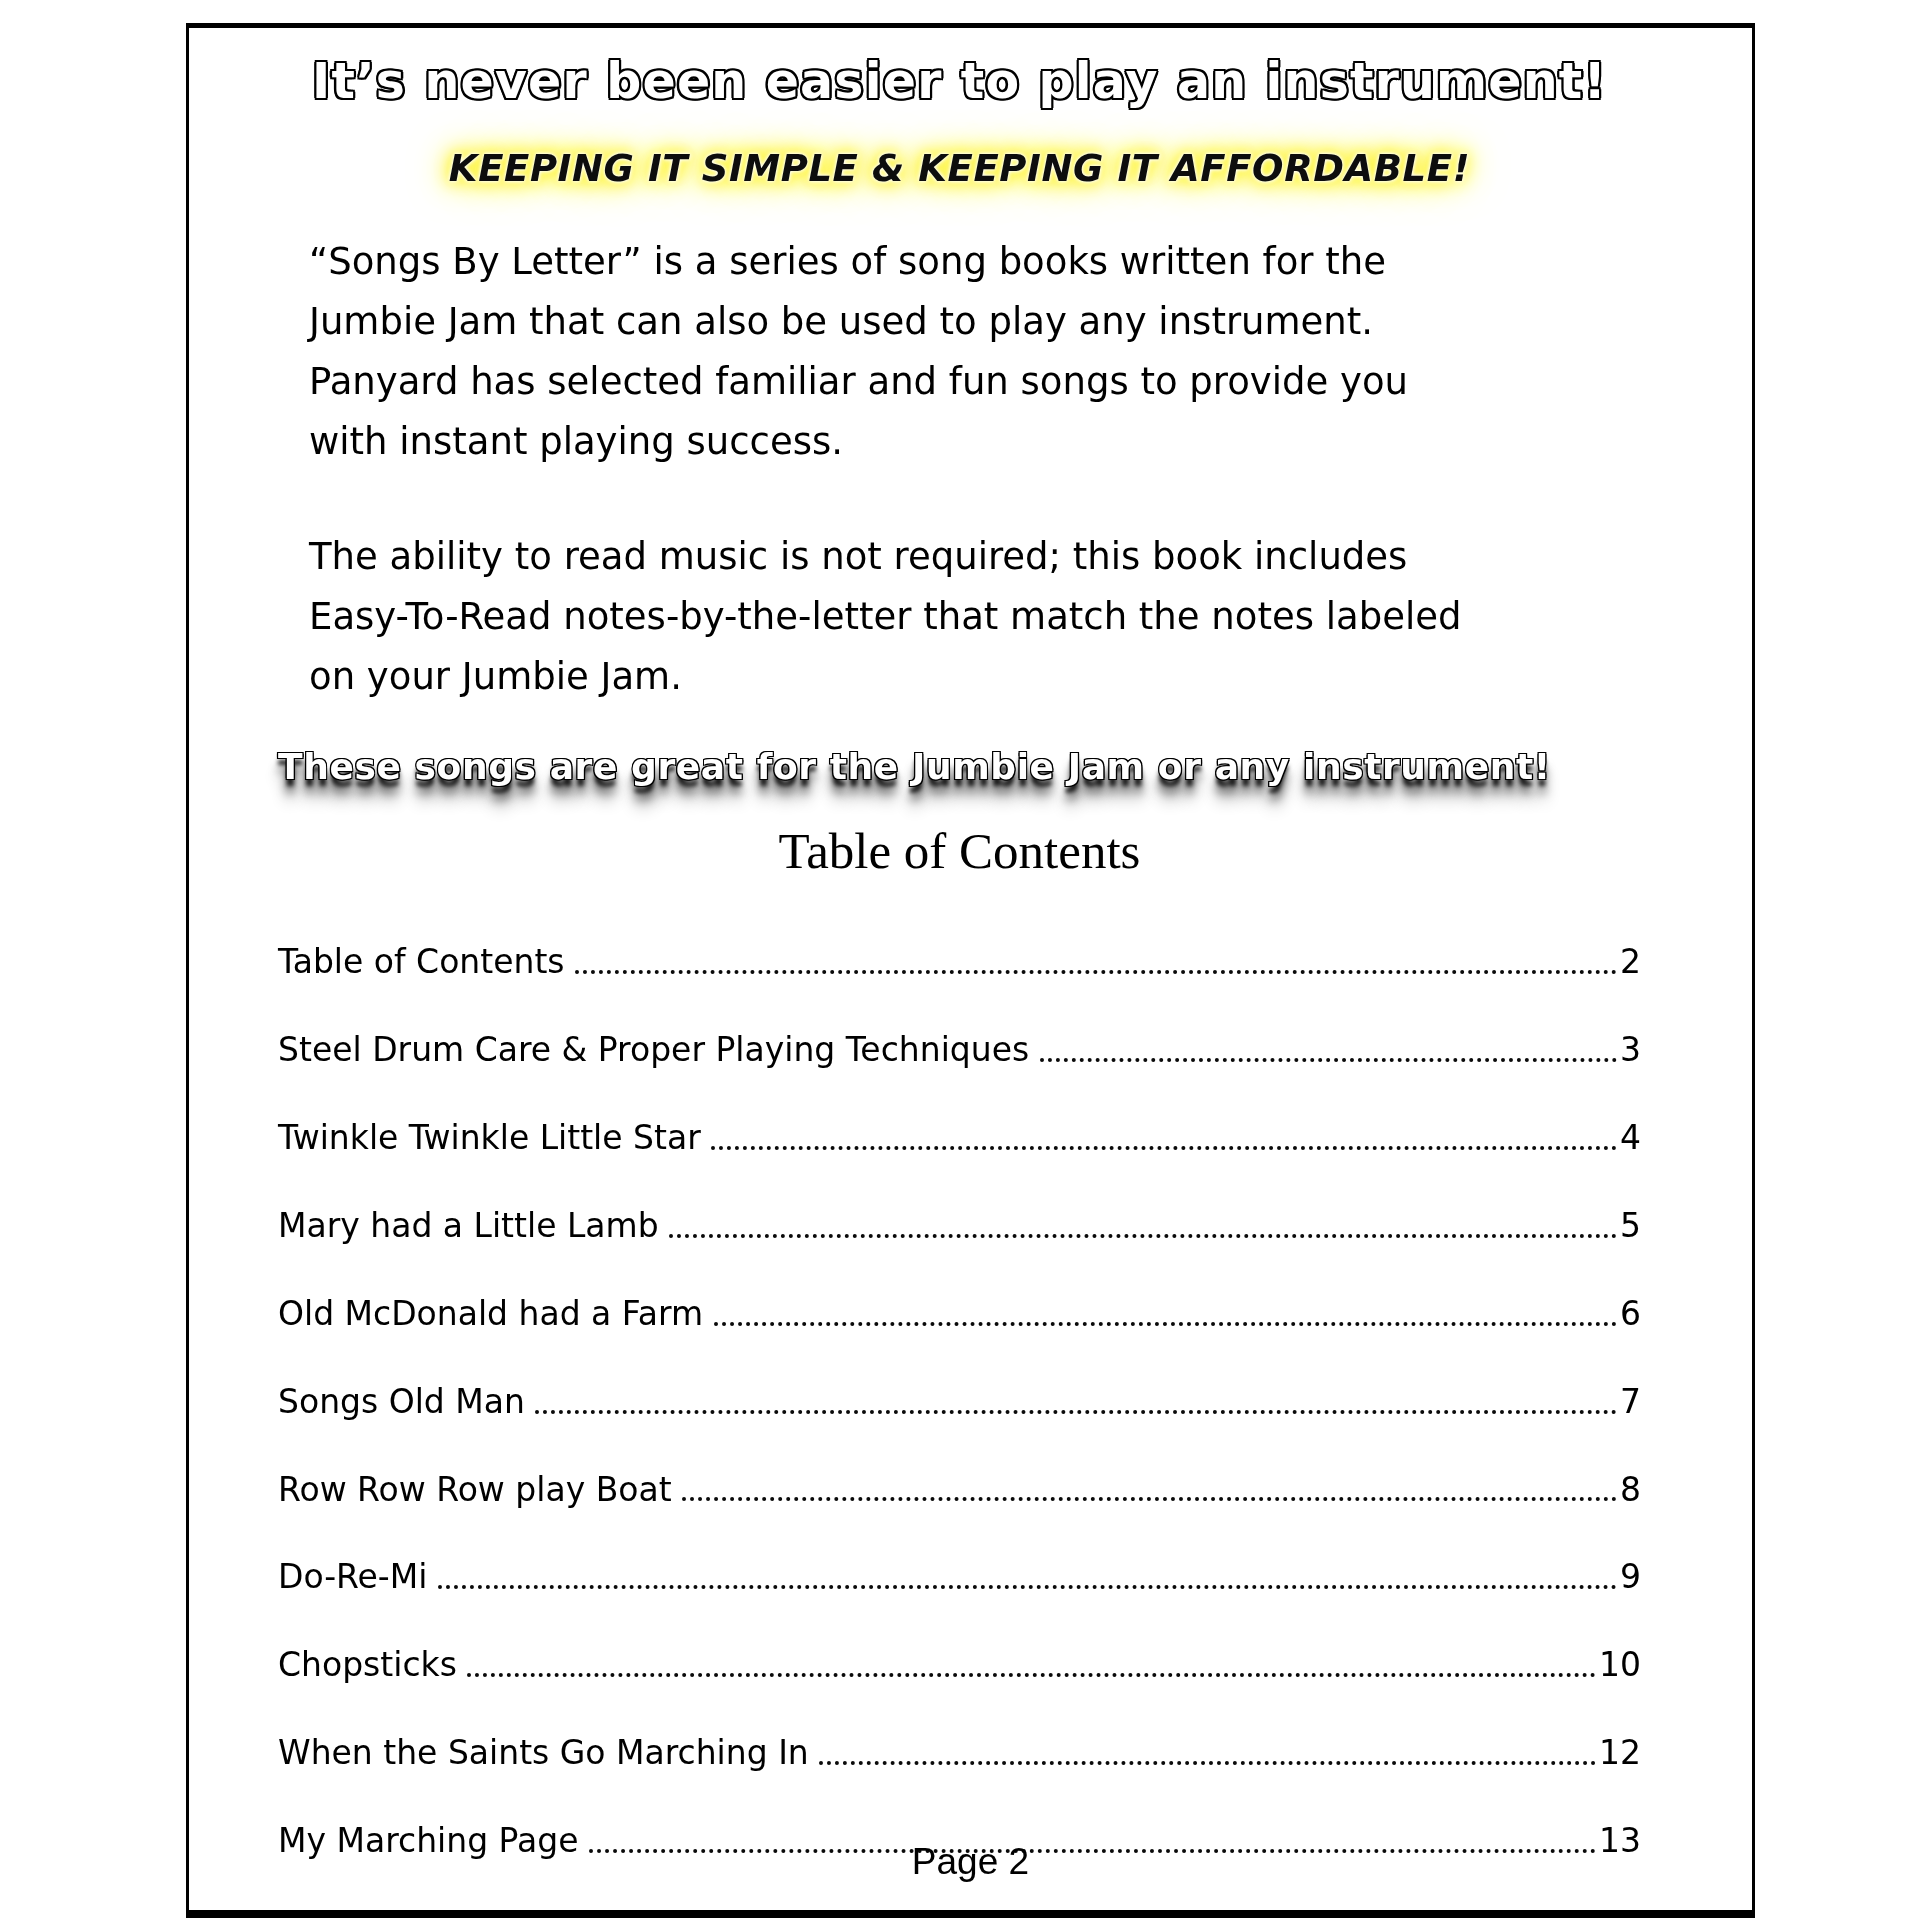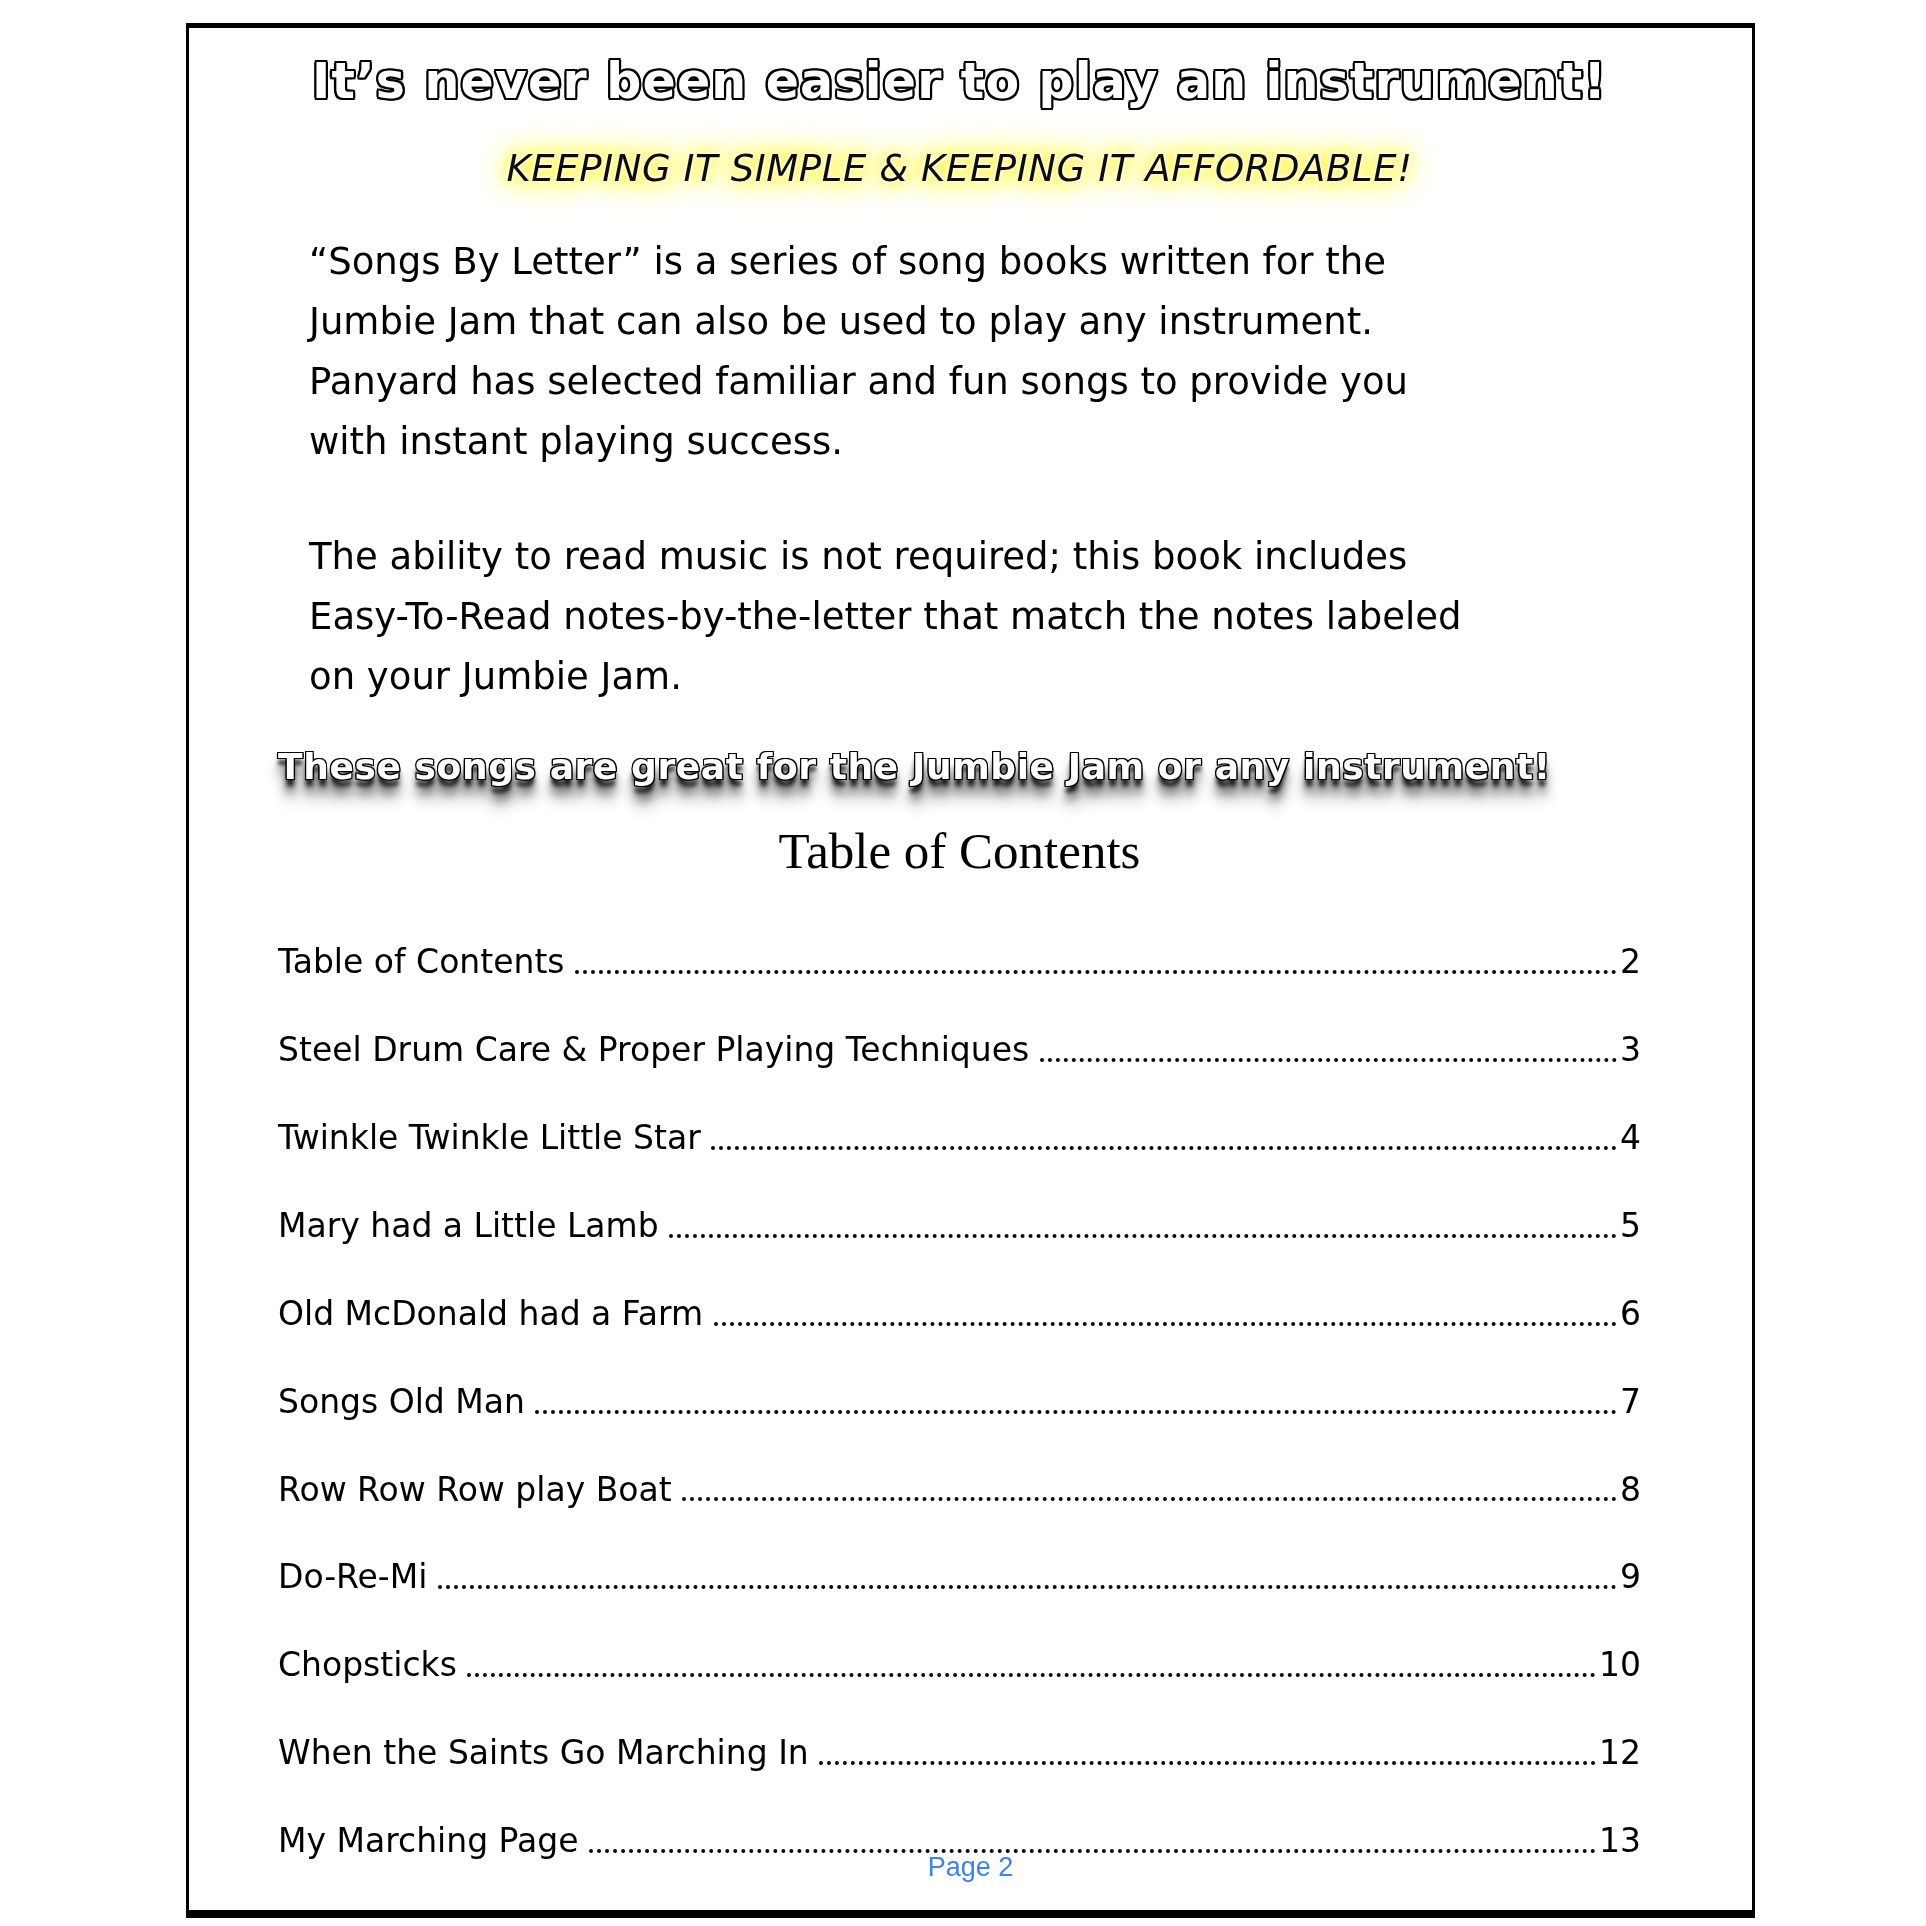--- a/index.html
+++ b/index.html
@@ -23,21 +23,21 @@
     color:#fff;
     -webkit-text-stroke:2.3px #000;
     paint-order:stroke fill;
     text-shadow:
       -1.8px -1.8px 0 #000, 1.8px -1.8px 0 #000, -1.8px 1.8px 0 #000, 1.8px 1.8px 0 #000,
       -2.3px 0 0 #000, 2.3px 0 0 #000, 0 -2.3px 0 #000, 0 2.3px 0 #000;
   }
   .subtitle-wrap{text-align:center;margin-top:37px;}
   .subtitle{
     display:inline-block;
-    font-style:italic;font-weight:400;font-size:37px;letter-spacing:0.6px;
+    font-style:italic;font-weight:700;font-size:37px;letter-spacing:0.6px;
     color:#0d0d0d;
     text-shadow:
       0 0 3.5px #fff, 0 0 5.8px #fff,
       0 0 10.5px #fff95e, 0 0 17.5px #fff200,
       0 0 28px #fff200, 0 0 42px #f7ef5a;
   }
   .para{
     font-size:37px;line-height:1.62;white-space:pre-line;color:#000;margin-left:31px;
   }
   .para-1{margin-top:42px;}
@@ -69,21 +69,21 @@
   .toc-leader{
     flex:1;height:0;
     border-bottom:4.7px dotted #0a0a0a;
     margin:0 3.5px 7px 10.5px;
   }
   .toc-page{white-space:nowrap;}
   .footer{
     position:absolute;left:0;right:0;bottom:27px;
     text-align:center;
     font-family:"Liberation Sans","DejaVu Sans",sans-serif;
-    font-size:27px;color:#3b82f6;
+    font-size:37px;color:#000000;
   }
 </style>
 </head>
 <body>
 
 <div class="frame">
   <div class="content">
 
     <div class="page-title">It’s never been easier to play an instrument!</div>
 

